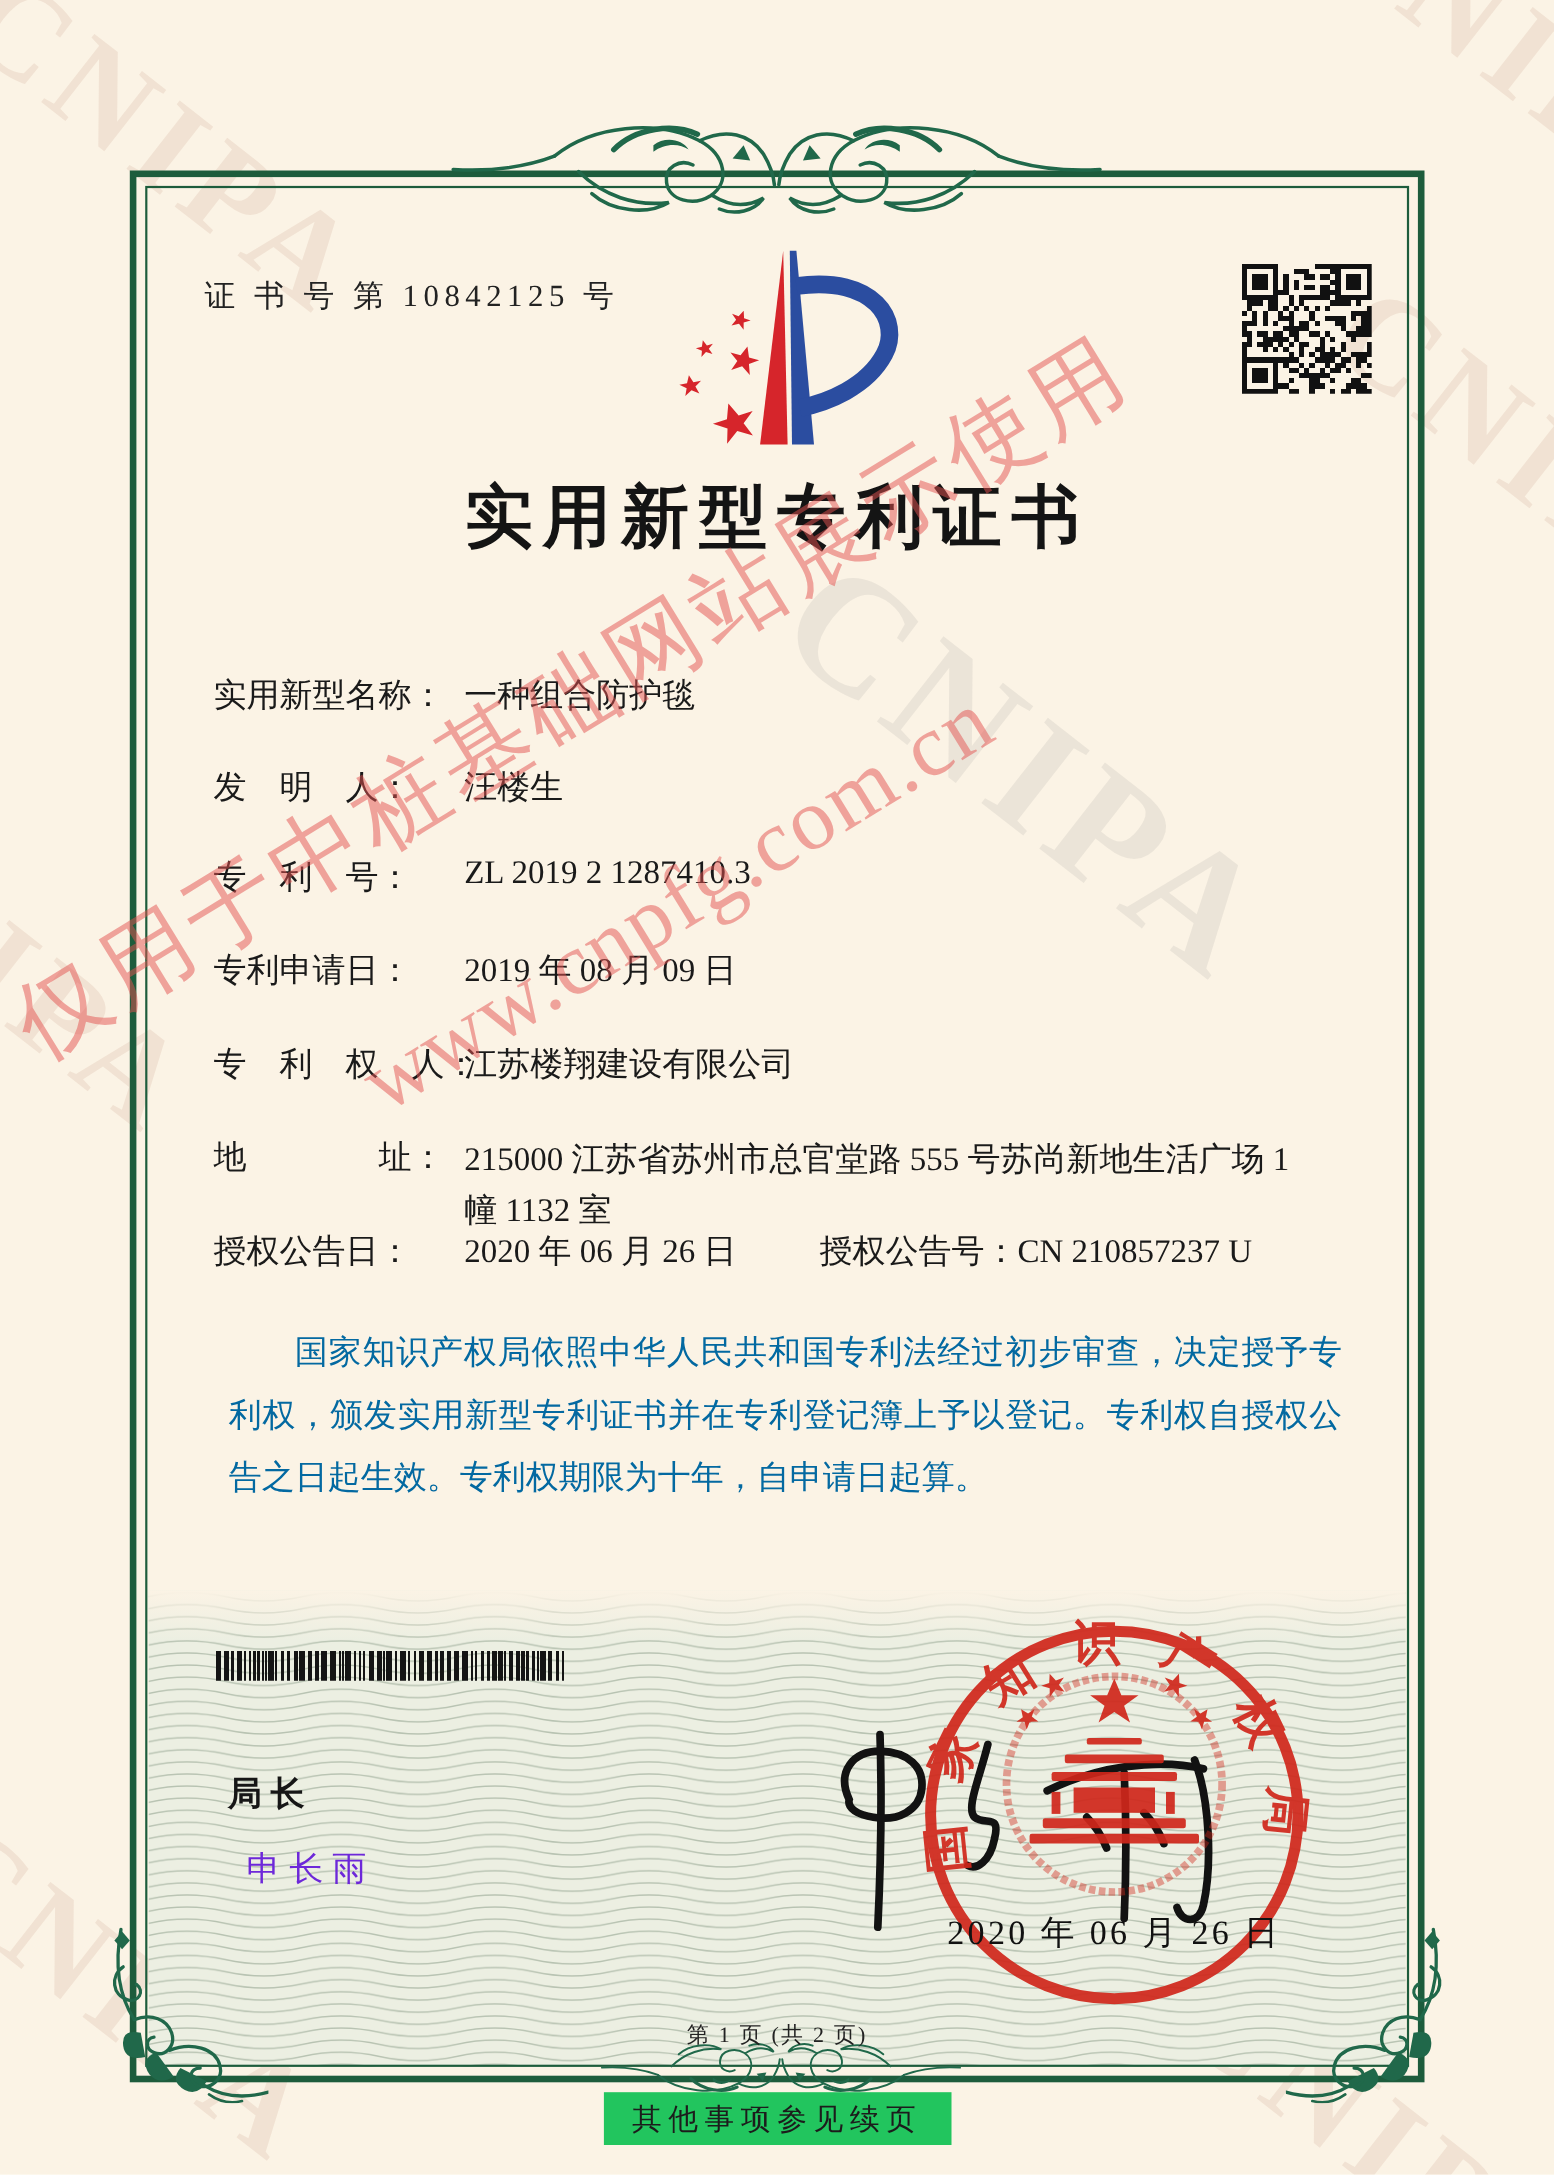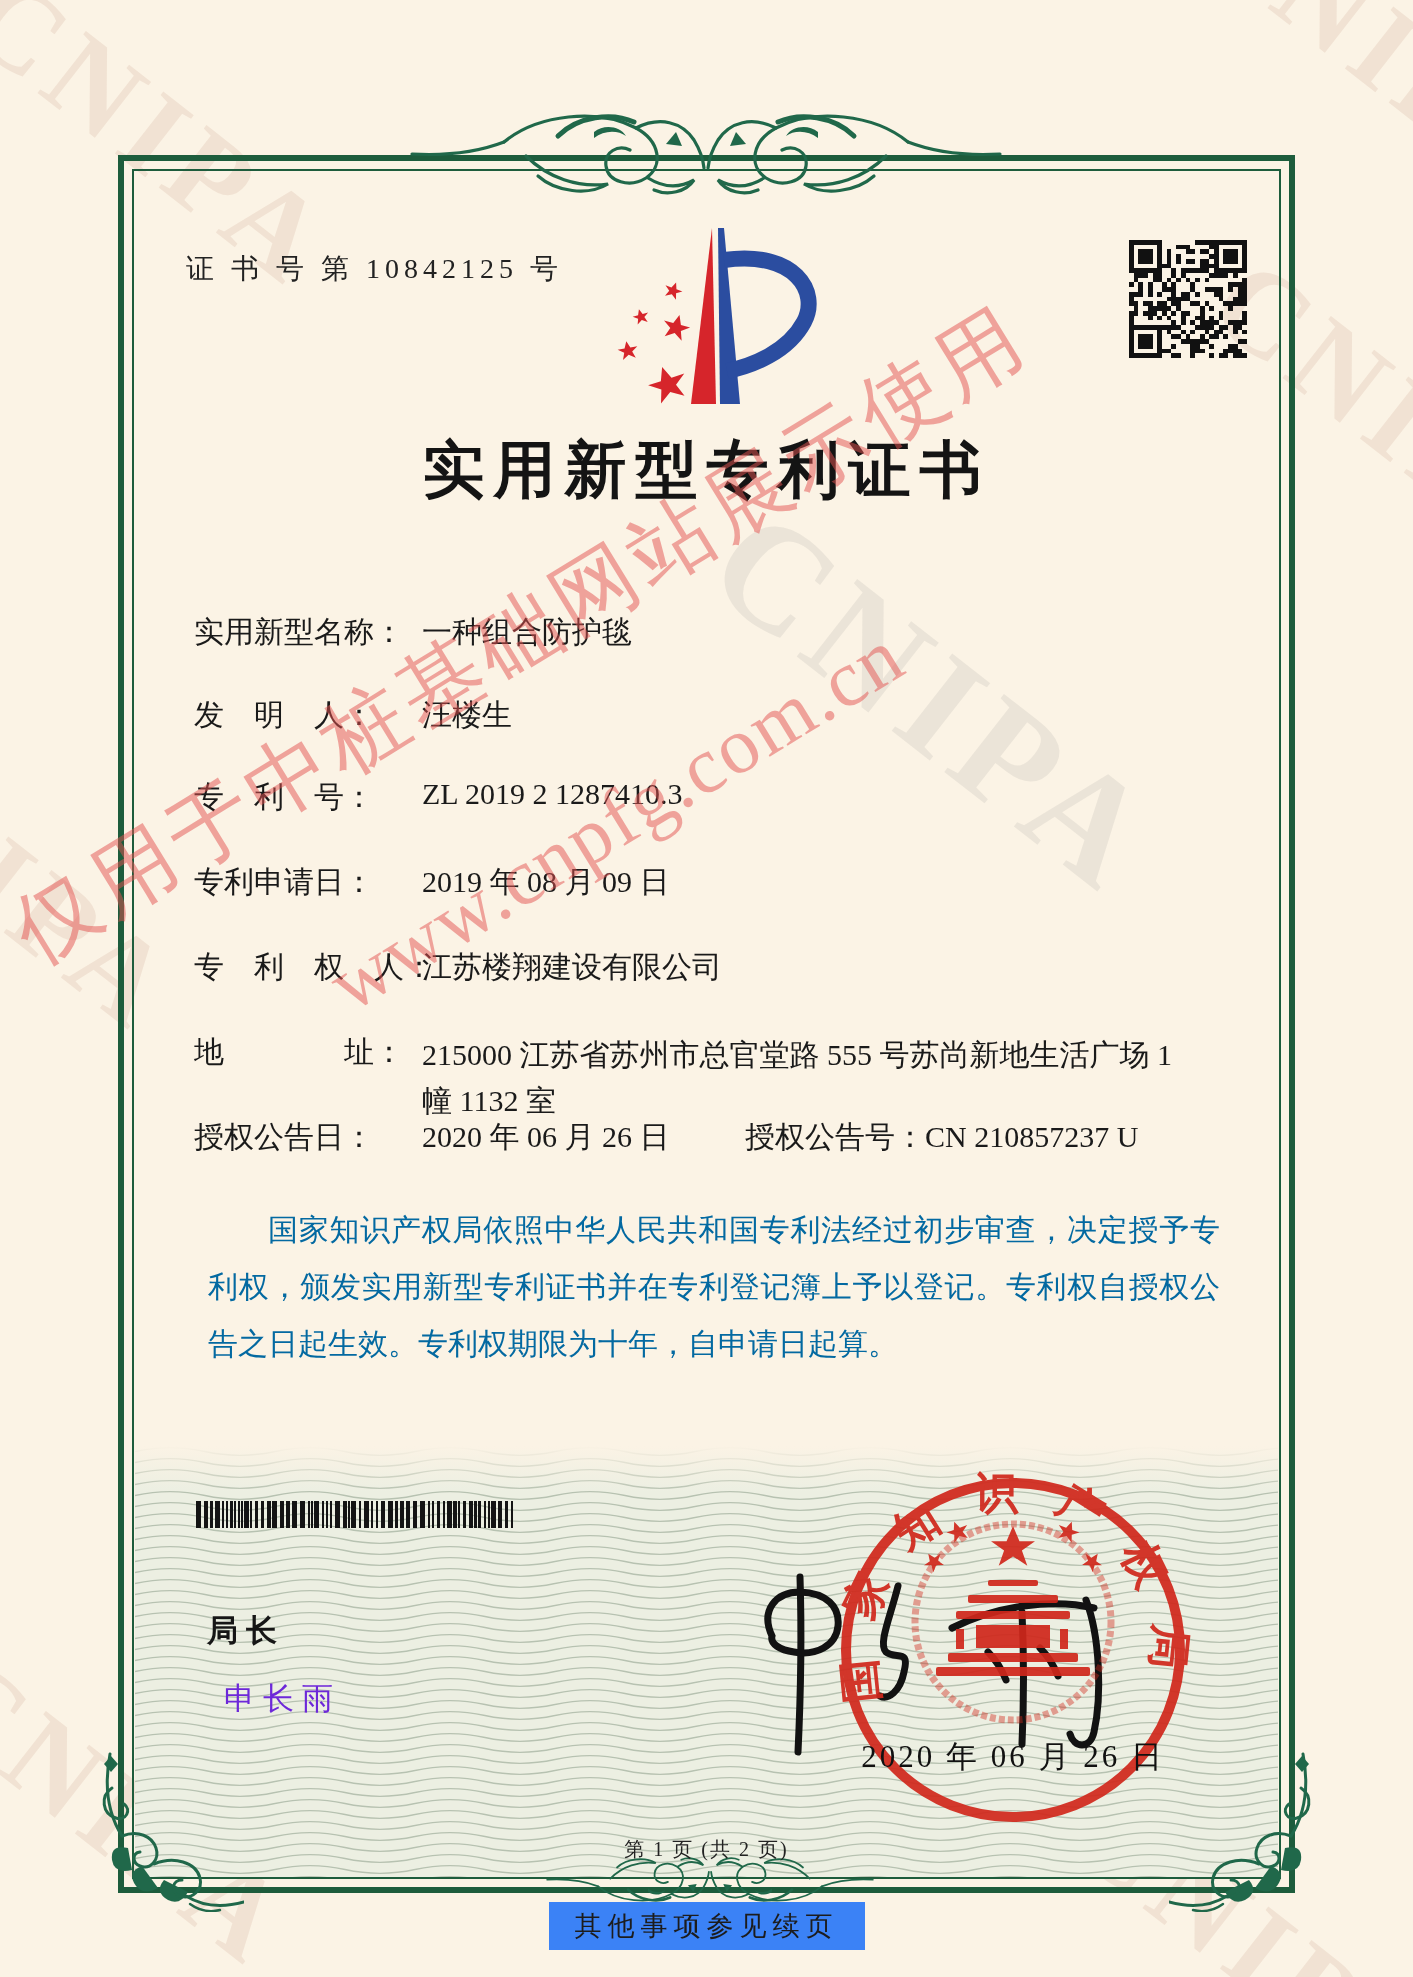--- a/index.html
+++ b/index.html
@@ -36,21 +36,21 @@
   
   .officer-title{position:absolute; left:207px; top:1610px; font-size:31px; font-weight:700;
     letter-spacing:8px; font-family:"Liberation Sans","DejaVu Sans",sans-serif; color:#161616;}
   .officer-name{position:absolute; left:224px; top:1678px; font-size:31px; font-weight:400;
     letter-spacing:8px; font-family:"Liberation Sans","DejaVu Sans",sans-serif; color:#6d28d9;}
   .seal-date{position:absolute; left:828px; top:1736px; width:370px; text-align:center;
     font-size:31px; letter-spacing:3px; color:#111;}
   .page-footer{position:absolute; left:0; top:1836px; width:100%; text-align:center;
     font-size:20px; letter-spacing:2px; color:#222;}
   .continuation{position:absolute; left:0; top:1902px; width:100%; text-align:center;}
-  .continuation span{display:inline-block; background:#3b82f6; padding:6px 26px;
+  .continuation span{display:inline-block; background:#22c55e; padding:6px 26px;
     font-size:27px; letter-spacing:6px; color:#1c1c1c;}
   
   .wm-red{position:absolute; left:-10px; top:575px; width:1140px; text-align:center;
     transform:rotate(-31.5deg); color:rgba(228,82,80,0.5); pointer-events:none; white-space:nowrap;}
   .wm-red .l1{font-size:84px; letter-spacing:6px; line-height:1.25;}
   .wm-red .l2{font-size:80px; letter-spacing:2px; margin-top:110px;}
   .wm-cnipa{position:absolute; font-weight:700; font-size:120px; letter-spacing:10px;
     color:rgba(205,158,140,0.20); transform:translate(-50%,-50%) rotate(38deg);
     pointer-events:none; white-space:nowrap;}
   .wm-cnipa.gray{color:rgba(130,130,130,0.13); font-size:150px;}

